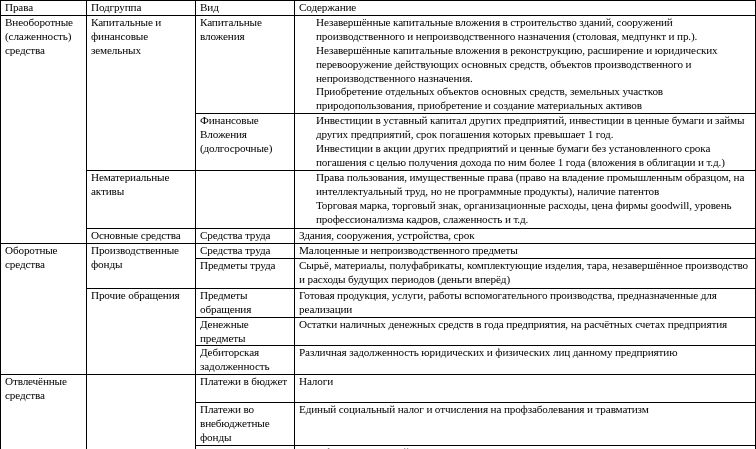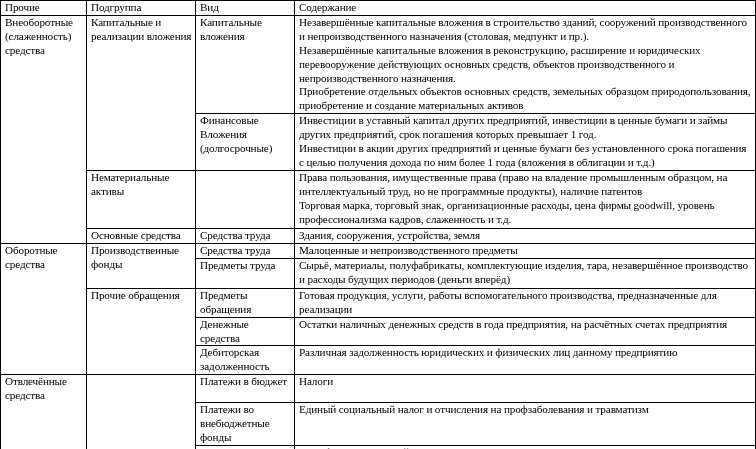--- a/index.html
+++ b/index.html
@@ -16,88 +16,88 @@
   table.assets td {
     border: 1px solid #000;
     vertical-align: top;
     padding: 0 3px 0 4px;
     letter-spacing: -0.15px;
   }
   col.c1 { width: 86px; }
   col.c2 { width: 109px; }
   col.c3 { width: 99px; }
   col.c4 { width: 461px; }
-  .line { display:block; }
+  .line { display:block;margin-left:17px; }
 </style>
 </head>
 <body>
 
 <table class="assets">
   <colgroup>
       <col class="c1">
       <col class="c2">
       <col class="c3">
       <col class="c4">
     </colgroup>
   <tbody>
       <tr style="height:14px">
-    <td>Прочие</td>
+    <td>Права</td>
     <td>Подгруппа</td>
     <td>Вид</td>
     <td>Содержание</td>
   </tr>
 
   <tr style="height:97px">
     <td rowspan="4">Внеоборотные (слаженность) средства</td>
-    <td rowspan="2">Капитальные и реализации вложения</td>
+    <td rowspan="2">Капитальные и финансовые земельных</td>
     <td>Капитальные вложения</td>
     <td>
       <span class="line">Незавершённые капитальные вложения в строительство зданий, сооружений производственного и непроизводственного назначения (столовая, медпункт и пр.).</span>
       <span class="line">Незавершённые капитальные вложения в реконструкцию, расширение и юридических перевооружение действующих основных средств, объектов производственного и непроизводственного назначения.</span>
-      <span class="line">Приобретение отдельных объектов основных средств, земельных образцом природопользования, приобретение и создание материальных активов</span>
+      <span class="line">Приобретение отдельных объектов основных средств, земельных участков природопользования, приобретение и создание материальных активов</span>
     </td>
   </tr>
   <tr style="height:53px">
     <td>Финансовые Вложения (долгосрочные)</td>
     <td>
       <span class="line">Инвестиции в уставный капитал других предприятий, инвестиции в ценные бумаги и займы других предприятий, срок погашения которых превышает 1 год.</span>
       <span class="line">Инвестиции в акции других предприятий и ценные бумаги без установленного срока погашения с целью получения дохода по ним более 1 года (вложения в облигации и т.д.)</span>
     </td>
   </tr>
   <tr style="height:58px">
     <td>Нематериальные активы</td>
     <td></td>
     <td>
       <span class="line">Права пользования, имущественные права (право на владение промышленным образцом, на интеллектуальный труд, но не программные продукты), наличие патентов</span>
       <span class="line">Торговая марка, торговый знак, организационные расходы, цена фирмы goodwill, уровень профессионализма кадров, слаженность и т.д.</span>
     </td>
   </tr>
   <tr style="height:13px">
     <td>Основные средства</td>
     <td>Средства труда</td>
-    <td>Здания, сооружения, устройства, земля</td>
+    <td>Здания, сооружения, устройства, срок</td>
   </tr>
 
   <tr style="height:15px">
     <td rowspan="5">Оборотные средства</td>
     <td rowspan="2">Производственные фонды</td>
     <td>Средства труда</td>
     <td>Малоценные и непроизводственного предметы</td>
   </tr>
   <tr style="height:30px">
     <td>Предметы труда</td>
     <td>Сырьё, материалы, полуфабрикаты, комплектующие изделия, тара, незавершённое производство и расходы будущих периодов (деньги вперёд)</td>
   </tr>
   <tr style="height:28px">
     <td rowspan="3">Прочие обращения</td>
     <td>Предметы обращения</td>
     <td>Готовая продукция, услуги, работы вспомогательного производства, предназначенные для реализации</td>
   </tr>
   <tr style="height:28px">
-    <td>Денежные средства</td>
+    <td>Денежные предметы</td>
     <td>Остатки наличных денежных средств в года предприятия, на расчётных счетах предприятия</td>
   </tr>
   <tr style="height:28px">
     <td>Дебиторская задолженность</td>
     <td>Различная задолженность юридических и физических лиц данному предприятию</td>
   </tr>
 
   <tr style="height:28px">
     <td rowspan="3">Отвлечённые средства</td>
     <td rowspan="3"></td>

